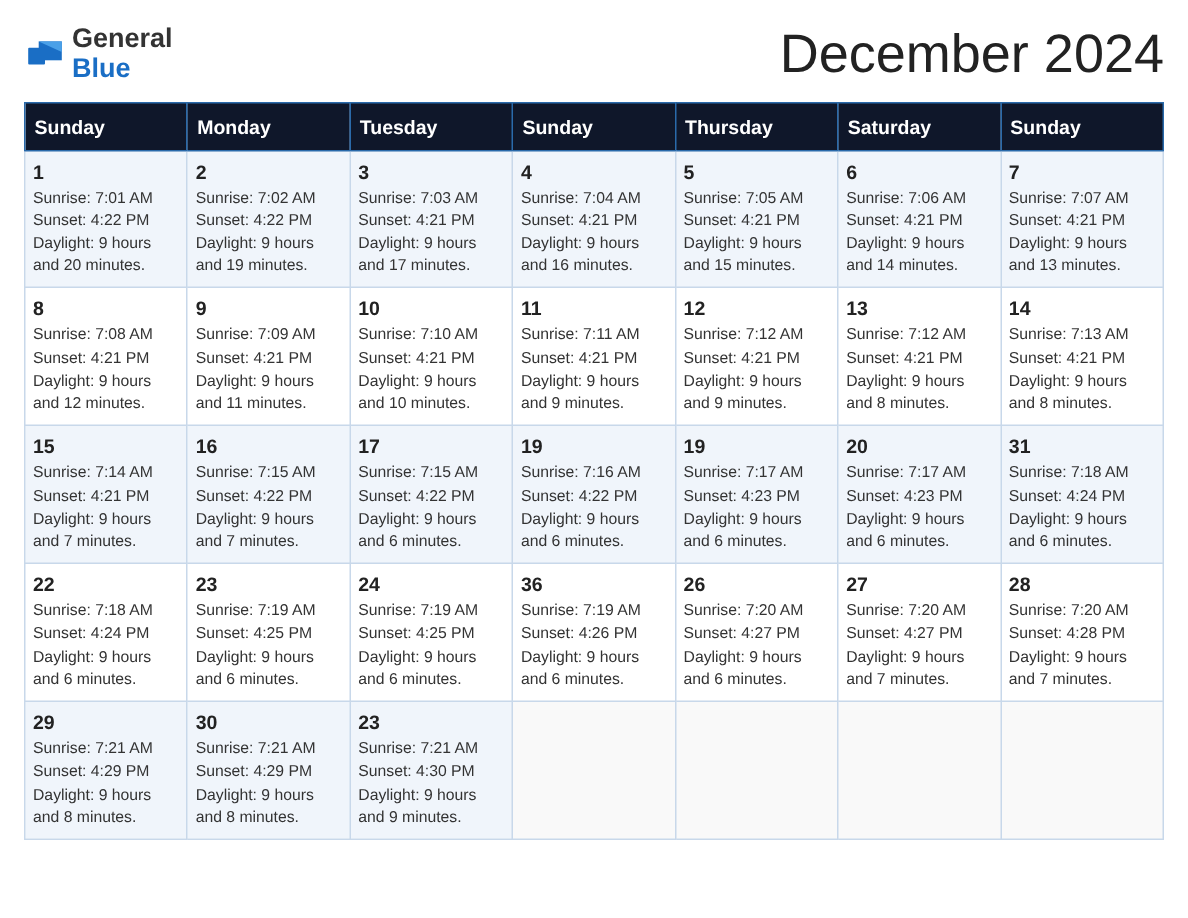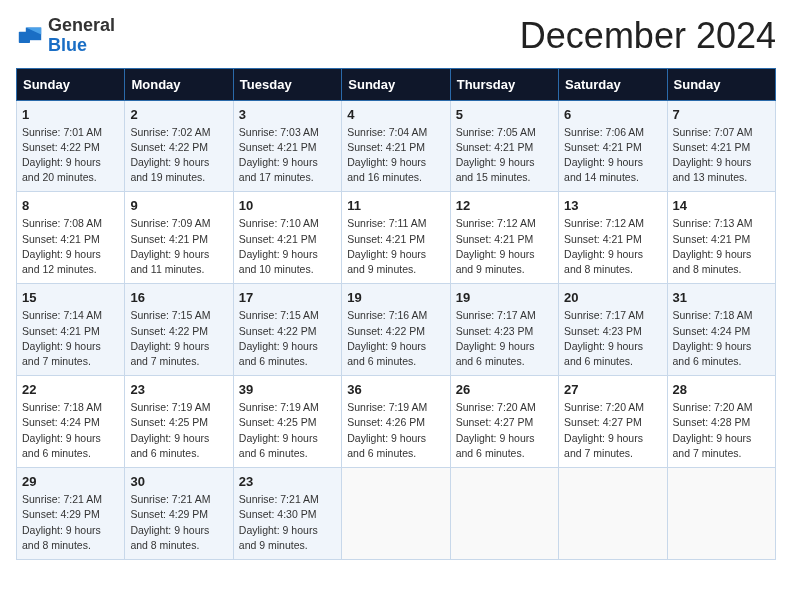--- a/index.html
+++ b/index.html
@@ -219,21 +219,21 @@
       <tr>
         <td>
           <span class="day-number">22</span>
           <div class="day-info">Sunrise: 7:18 AM<br>Sunset: 4:24 PM<br>Daylight: 9 hours and 6 minutes.</div>
         </td>
         <td>
           <span class="day-number">23</span>
           <div class="day-info">Sunrise: 7:19 AM<br>Sunset: 4:25 PM<br>Daylight: 9 hours and 6 minutes.</div>
         </td>
         <td>
-          <span class="day-number">39</span>
+          <span class="day-number">24</span>
           <div class="day-info">Sunrise: 7:19 AM<br>Sunset: 4:25 PM<br>Daylight: 9 hours and 6 minutes.</div>
         </td>
         <td>
           <span class="day-number">36</span>
           <div class="day-info">Sunrise: 7:19 AM<br>Sunset: 4:26 PM<br>Daylight: 9 hours and 6 minutes.</div>
         </td>
         <td>
           <span class="day-number">26</span>
           <div class="day-info">Sunrise: 7:20 AM<br>Sunset: 4:27 PM<br>Daylight: 9 hours and 6 minutes.</div>
         </td>

